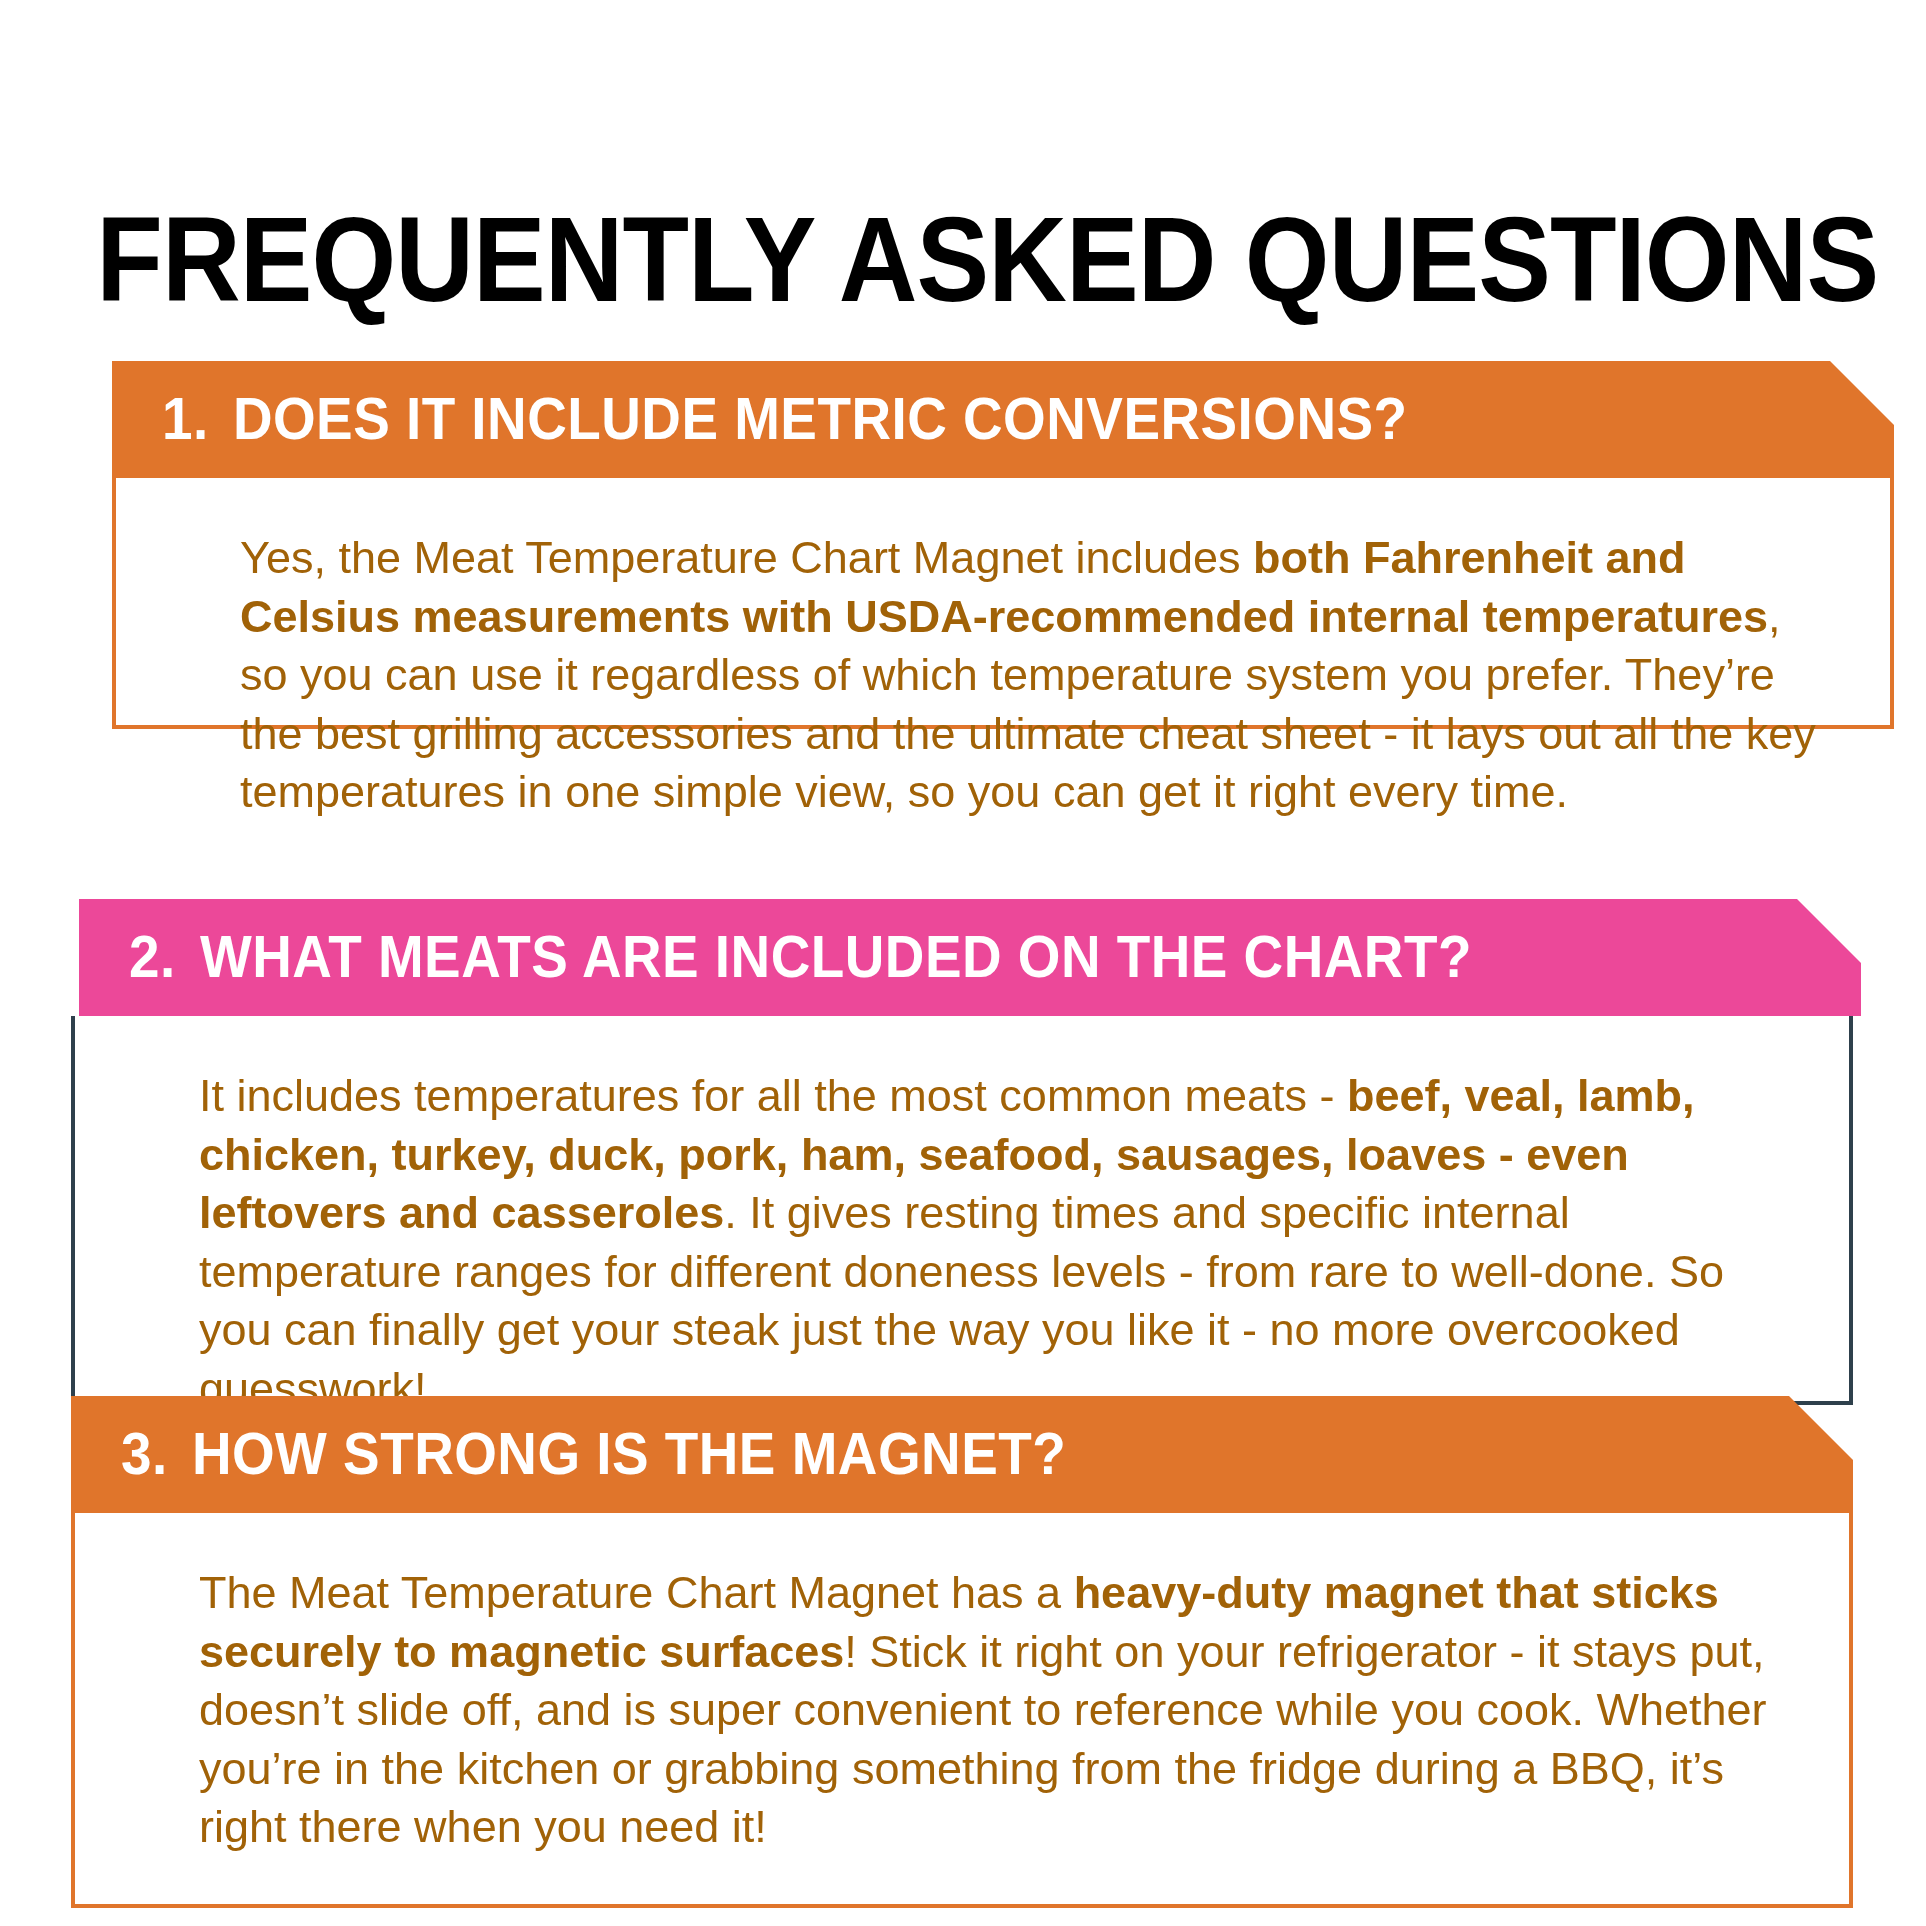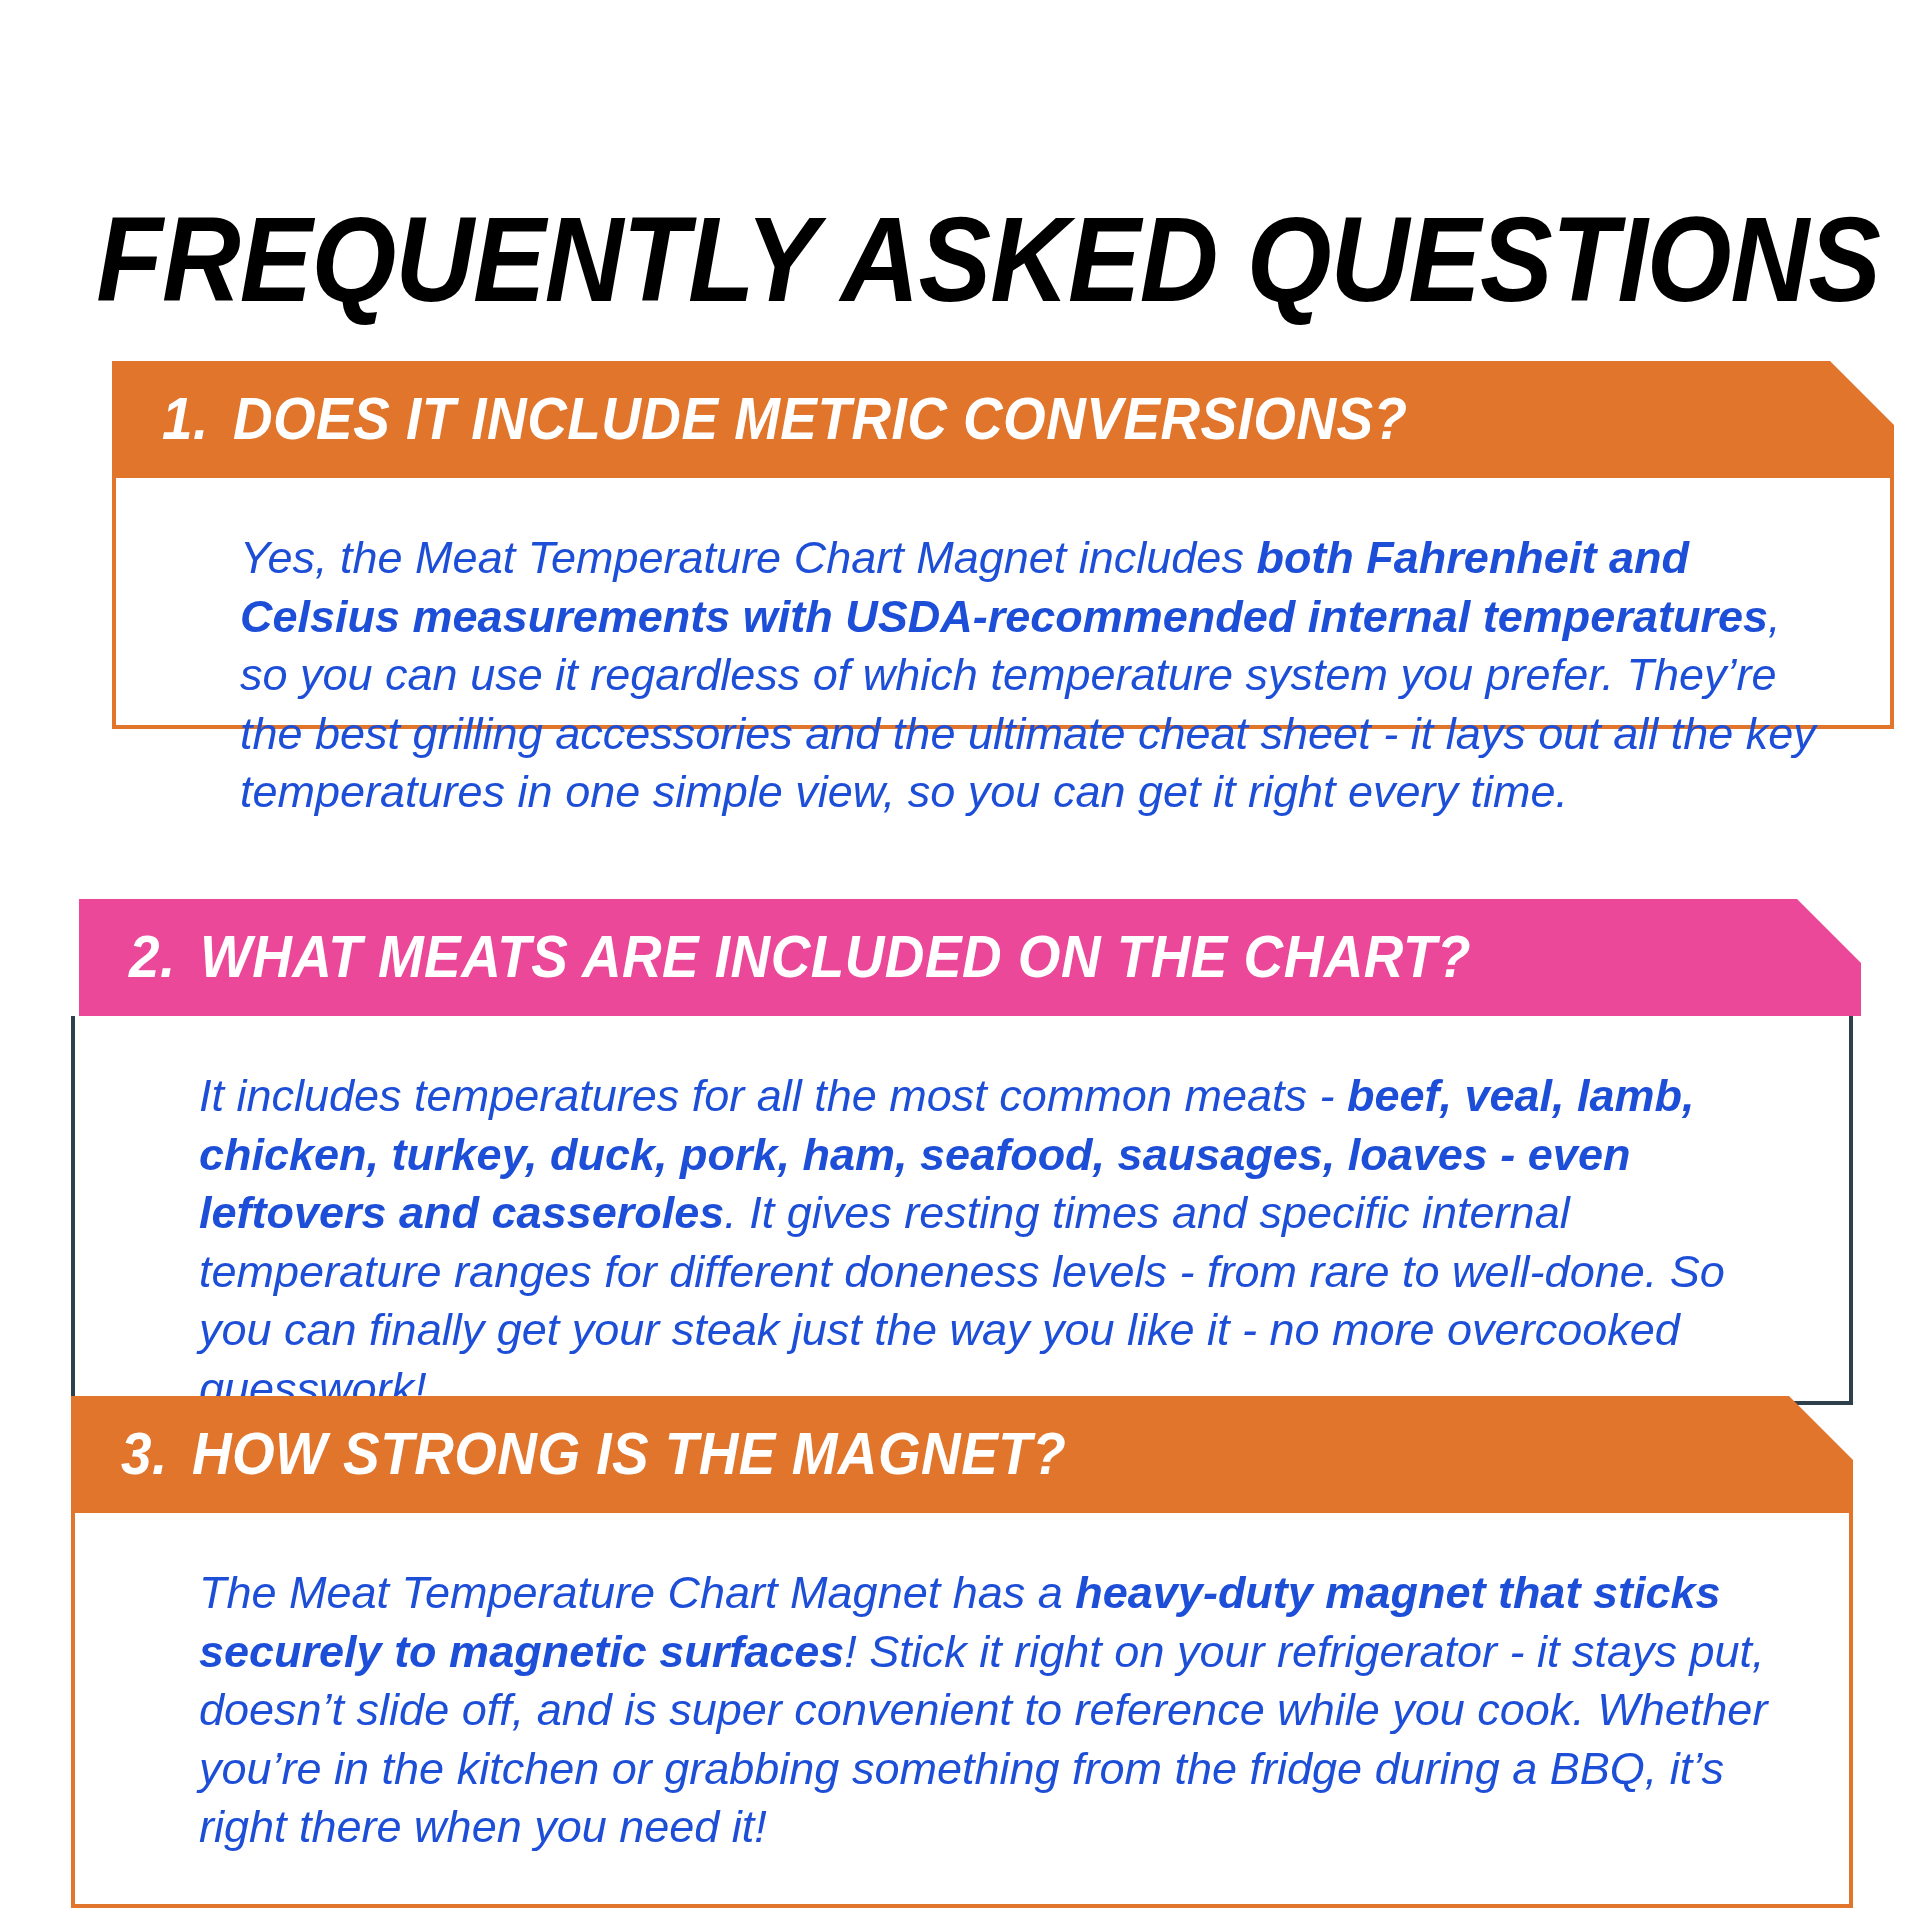--- a/index.html
+++ b/index.html
@@ -14,21 +14,20 @@
     font-family: "Liberation Sans", sans-serif;
     overflow: hidden;
   }
 
   .page {
     position: relative;
     width: 1927px;
     height: 1927px;
     background: #ffffff;
     box-sizing: border-box;
-    font-style: italic;
   }
 
   
   .page-title {
     position: absolute;
     left: 0;
     top: 117px;
     width: 1927px;
     text-align: center;
     font-family: "Liberation Sans Narrow", "Liberation Sans", sans-serif;
@@ -102,21 +101,21 @@
   .faq-body.accent-navy   { border: 4px solid #2E404C; border-top: none; }
 
   .faq-body.h1 { height: 251px; }
   .faq-body.h2 { height: 389px; }
   .faq-body.h3 { height: 395px; }
 
   .faq-text {
     font-family: "Liberation Sans Narrow", "Liberation Sans", sans-serif;
     font-size: 45px;
     line-height: 1.30;
-    color: #1d4ed8;
+    color: #a16207;
     margin: 0;
     letter-spacing: 0px;
   }
   .faq-text b {
     font-weight: bold;
   }
 </style>
 </head>
 <body>
 

